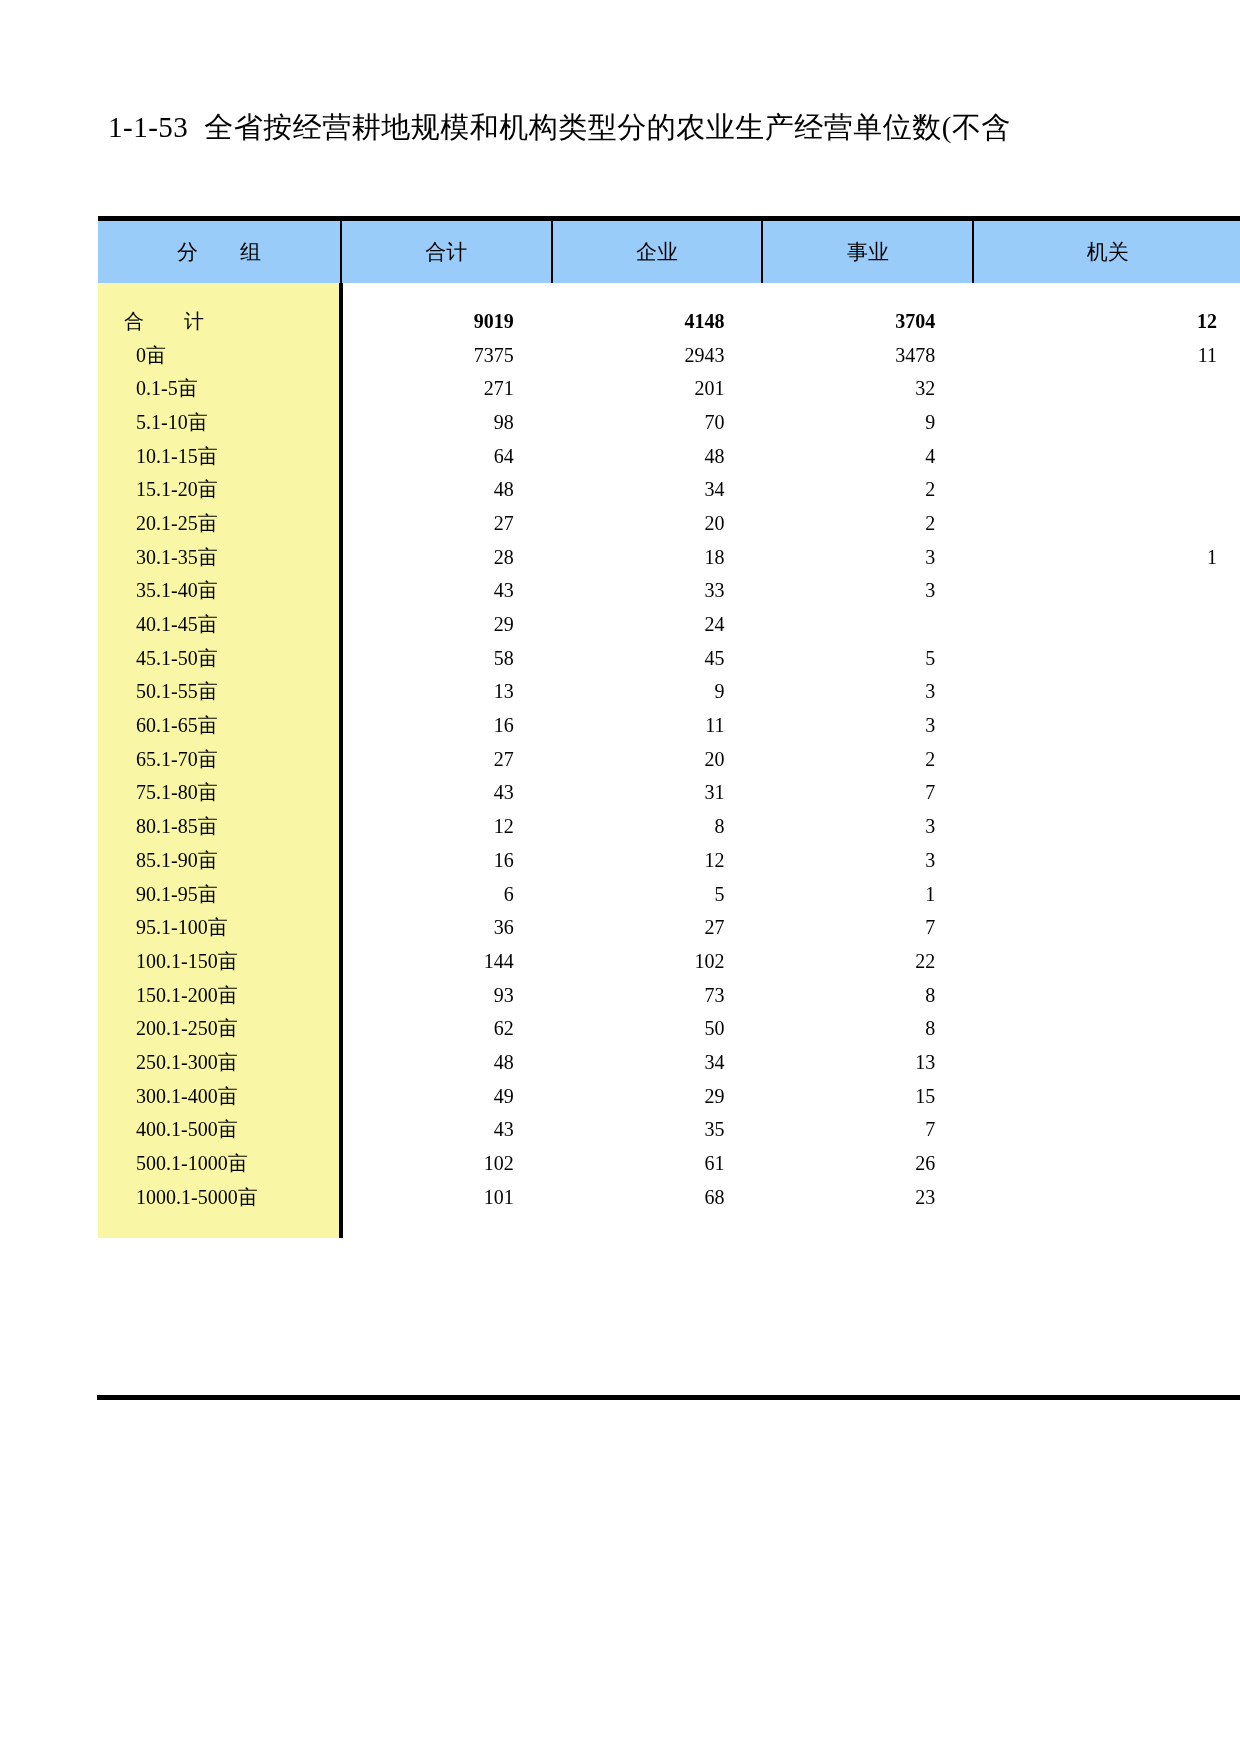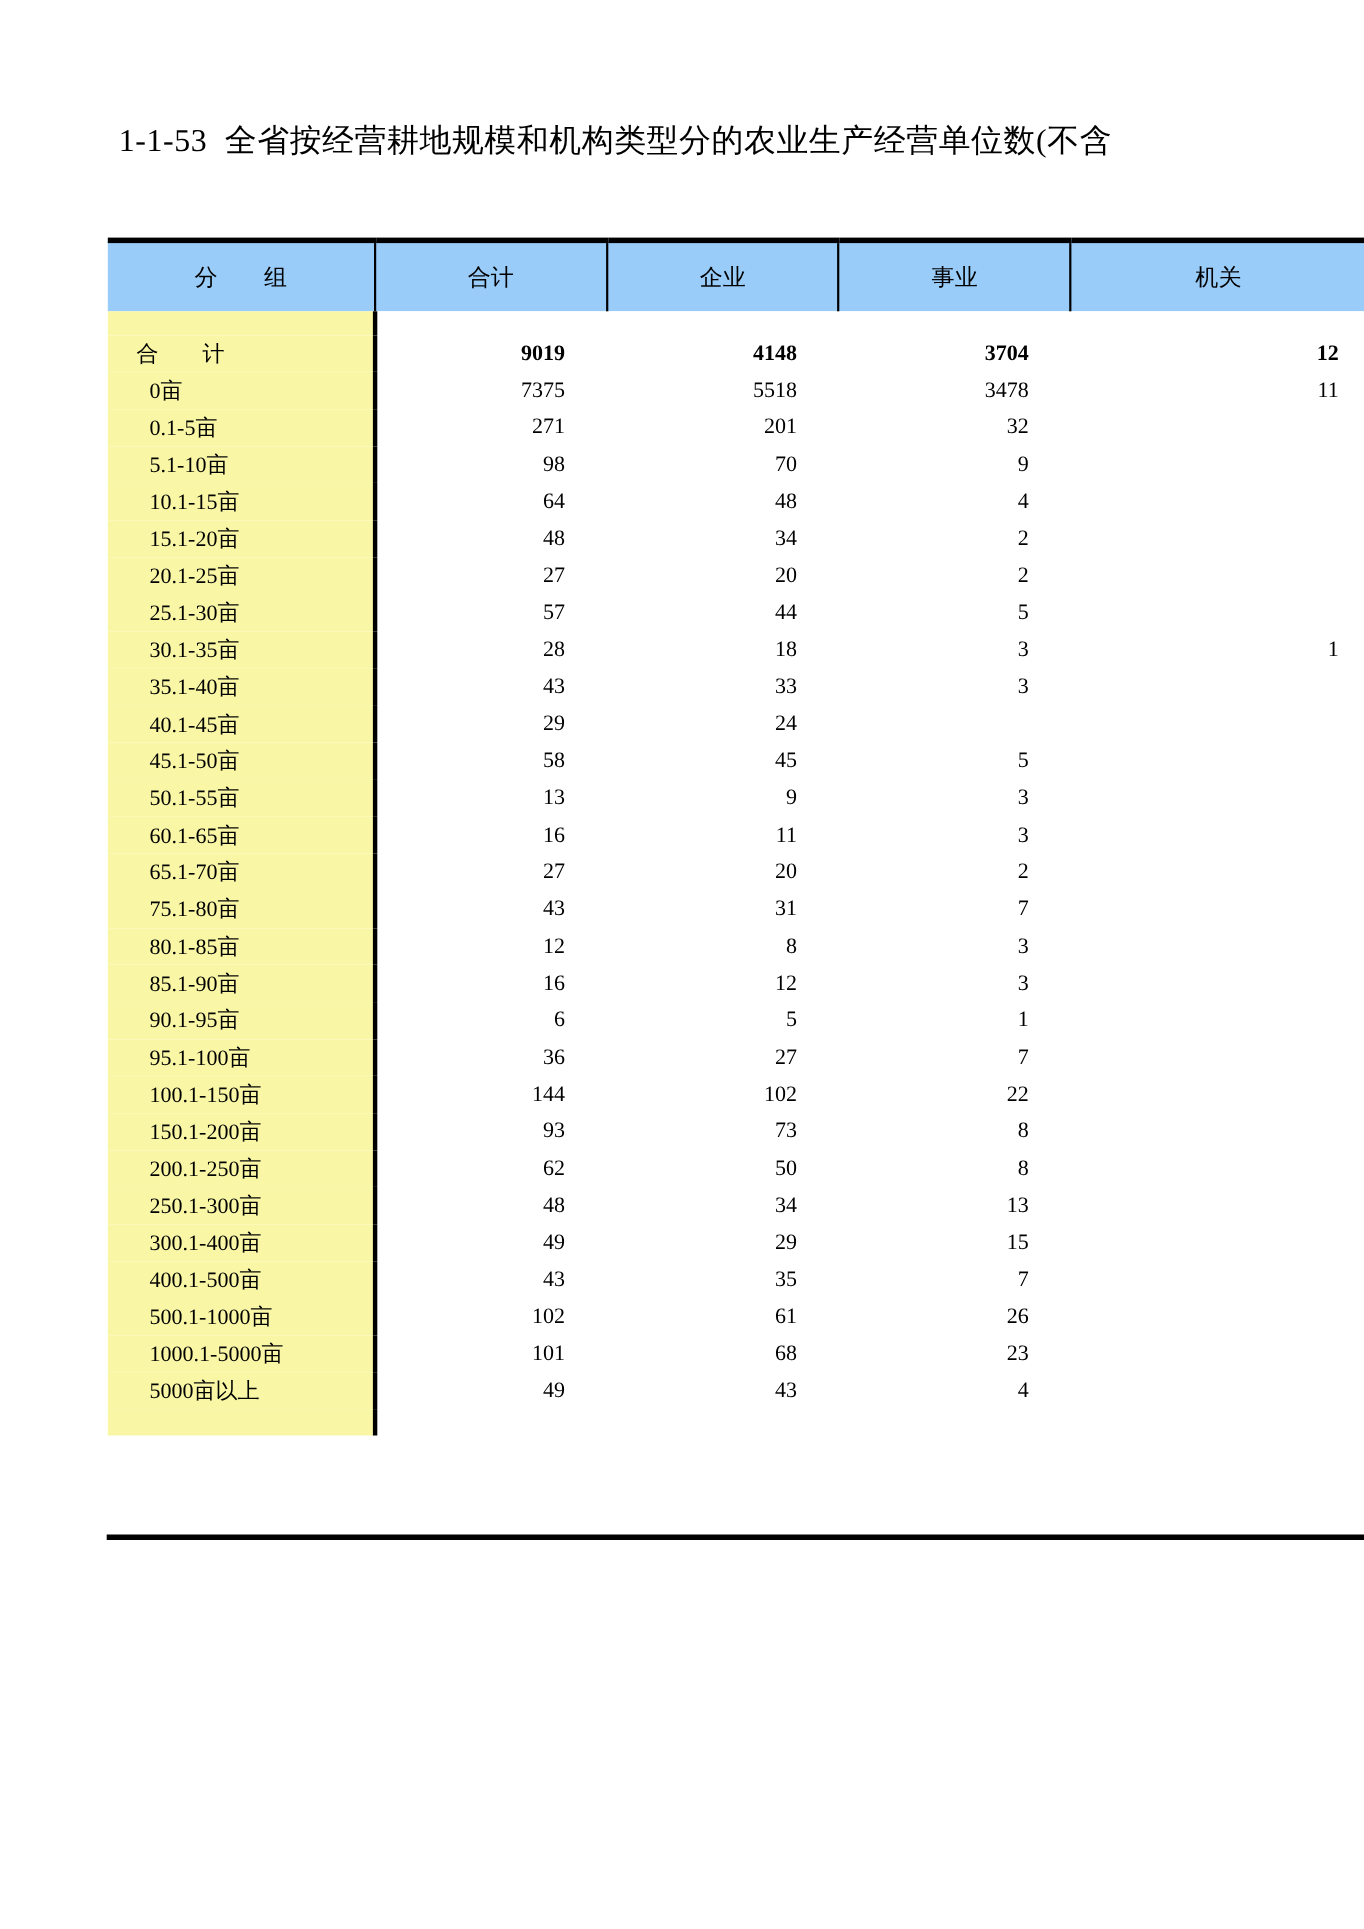--- a/index.html
+++ b/index.html
@@ -159,21 +159,21 @@
           <tr class="totrow">
             <td class="grp total">合　　计</td>
             <td class="cell">9019</td>
             <td class="cell">4148</td>
             <td class="cell">3704</td>
             <td class="cell tail">12</td>
           </tr>
           <tr>
             <td class="grp"><span class="indent"></span><span>0亩</span></td>
             <td class="cell">7375</td>
-            <td class="cell">5518</td>
+            <td class="cell">2943</td>
             <td class="cell">3478</td>
             <td class="cell tail">11</td>
           </tr>
           <tr>
             <td class="grp"><span class="indent"></span><span>0.1-5亩</span></td>
             <td class="cell">271</td>
             <td class="cell">201</td>
             <td class="cell">32</td>
             <td class="cell tail"></td>
           </tr>
@@ -199,27 +199,20 @@
             <td class="cell tail"></td>
           </tr>
           <tr>
             <td class="grp"><span class="indent"></span><span>20.1-25亩</span></td>
             <td class="cell">27</td>
             <td class="cell">20</td>
             <td class="cell">2</td>
             <td class="cell tail"></td>
           </tr>
           <tr>
-            <td class="grp"><span class="indent"></span><span>25.1-30亩</span></td>
-            <td class="cell">57</td>
-            <td class="cell">44</td>
-            <td class="cell">5</td>
-            <td class="cell tail"></td>
-          </tr>
-          <tr>
             <td class="grp"><span class="indent"></span><span>30.1-35亩</span></td>
             <td class="cell">28</td>
             <td class="cell">18</td>
             <td class="cell">3</td>
             <td class="cell tail">1</td>
           </tr>
           <tr>
             <td class="grp"><span class="indent"></span><span>35.1-40亩</span></td>
             <td class="cell">43</td>
             <td class="cell">33</td>
@@ -345,27 +338,20 @@
             <td class="cell">26</td>
             <td class="cell tail"></td>
           </tr>
           <tr>
             <td class="grp"><span class="indent"></span><span>1000.1-5000亩</span></td>
             <td class="cell">101</td>
             <td class="cell">68</td>
             <td class="cell">23</td>
             <td class="cell tail"></td>
           </tr>
-          <tr>
-            <td class="grp"><span class="indent"></span><span>5000亩以上</span></td>
-            <td class="cell">49</td>
-            <td class="cell">43</td>
-            <td class="cell">4</td>
-            <td class="cell tail"></td>
-          </tr>
           <tr class="bottompad">
             <td class="grp"></td>
             <td class="cell"></td>
             <td class="cell"></td>
             <td class="cell"></td>
             <td class="cell tail"></td>
           </tr>
         </tbody>
     </table>
   </div>

